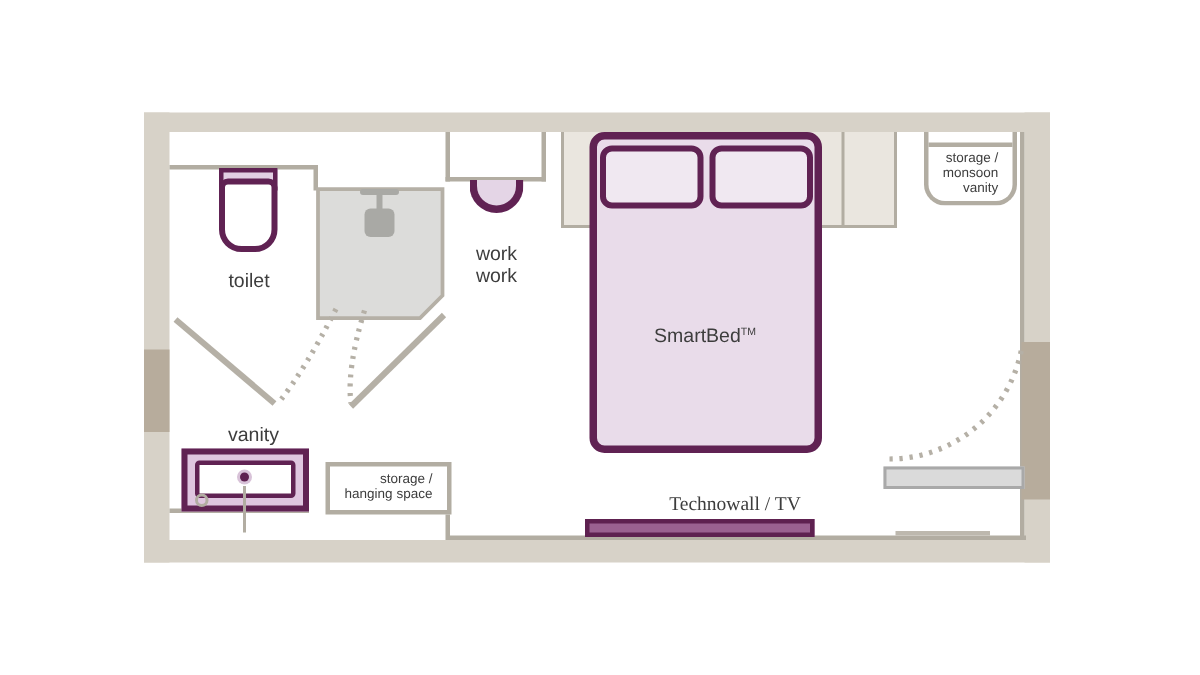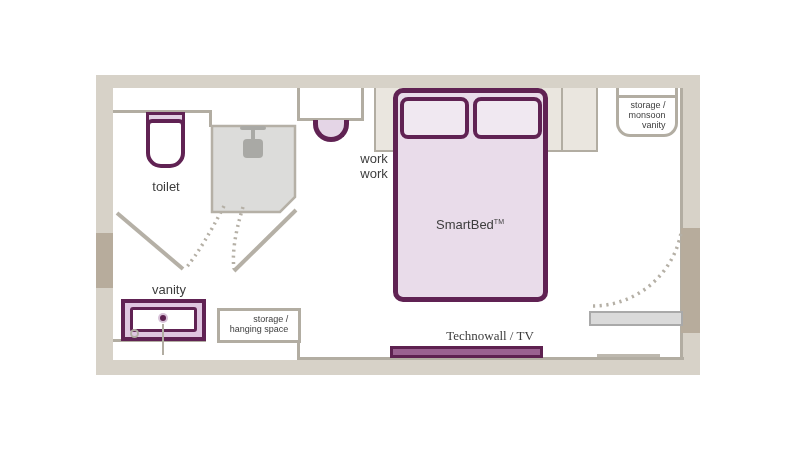--- a/index.html
+++ b/index.html
@@ -79,21 +79,21 @@
   <div class="abs" style="left:217px;top:308px;width:84px;height:35px;background:#ffffff;border:3px solid #b2ada2;box-sizing:border-box;"></div>
 
   <div class="abs" style="left:390px;top:346px;width:153px;height:12px;background:#9a6190;border:3px solid #5e2150;box-sizing:border-box;"></div>
 
   <div class="abs" style="left:589px;top:311px;width:94px;height:15px;background:#dadada;border:2px solid #a9a9a9;box-sizing:border-box;"></div>
   <div class="abs" style="left:597px;top:354px;width:63px;height:3px;background:#bdb8ae;"></div>
 
   <div class="label" style="left:166px;top:179px;">
     <span>toilet</span>
   </div>
-  <div class="label" style="left:331px;top:151px;margin-left:43px;">
+  <div class="label" style="left:331px;top:161px;">
     <div>work</div>
     <div>work</div>
   </div>
   <div class="label" style="left:470px;top:214px;">
     <span>SmartBed</span><sup class="tm">TM</sup>
   </div>
   <div class="label-sm" style="left:647px;top:100px;">
     <div>storage /</div>
     <div>monsoon</div>
     <div>vanity</div>

